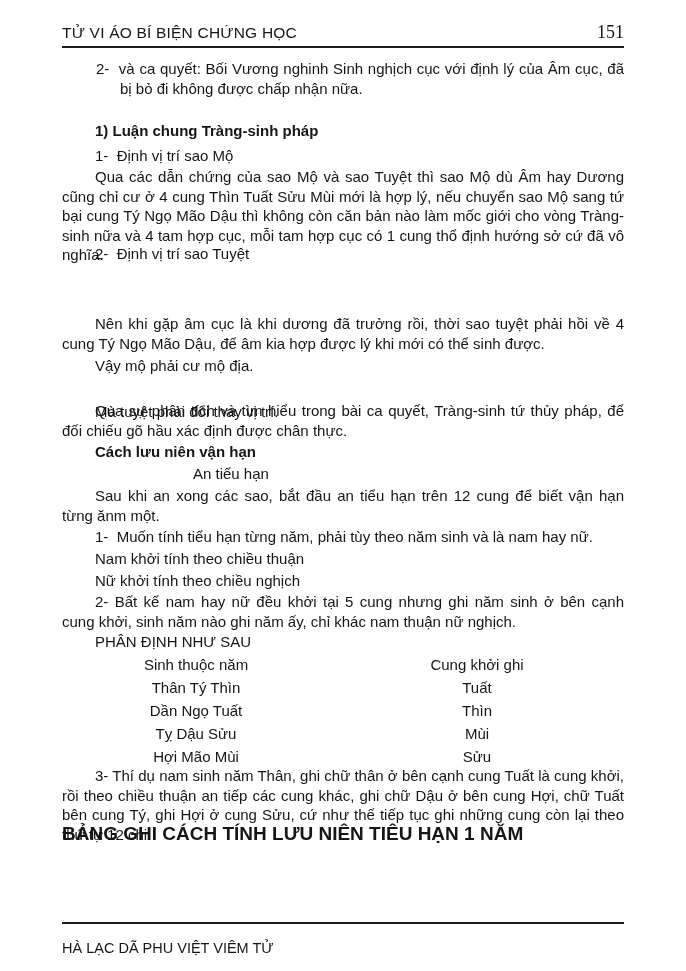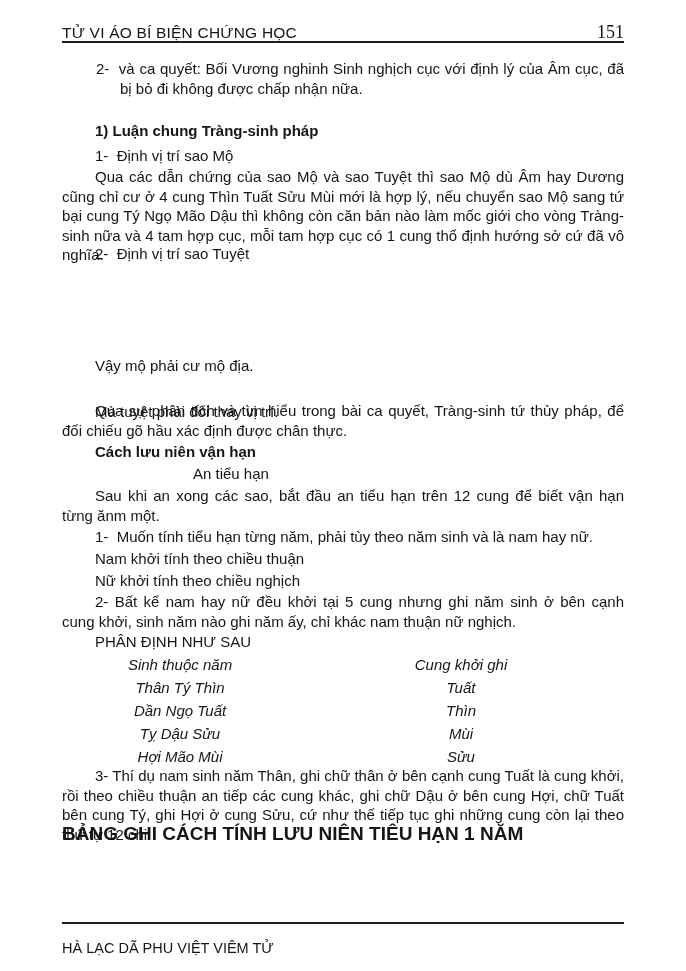--- a/index.html
+++ b/index.html
@@ -13,25 +13,25 @@
     overflow:hidden;
   }
   .blk{position:absolute;left:62px;width:562px;line-height:19.5px;}
   .just{text-align:justify;text-indent:33px;}
   .ind{text-indent:33px;}
   .hang{padding-left:58px;text-indent:-24px;text-align:justify;box-sizing:border-box;}
   .bold{font-weight:bold;}
   .hdr{
     position:absolute;left:62px;top:24px;width:562px;
     display:flex;justify-content:space-between;align-items:baseline;
-    border-bottom:2px solid #1c1c1c;
+    border-bottom:2px solid #1c1c1c;padding-bottom:5px;
   }
   .hdr-title{font-size:15.5px;letter-spacing:.2px;line-height:17px;}
   .hdr-page{font-family:"Liberation Serif",serif;font-size:18px;line-height:17px;}
-  .tbl{position:absolute;left:62px;width:562px;top:653px;font-style:italic;}
+  .tbl{position:absolute;left:78px;width:562px;top:653px;}
   .trow{display:flex;height:23px;line-height:23px;}
   .tc1{width:42%;text-align:center;}
   .tc2{width:58%;text-align:center;}
   .ftr{
     position:absolute;left:62px;top:922px;width:562px;
     border-top:2px solid #1c1c1c;padding-top:16px;
     font-size:14.5px;line-height:17px;
   }
 </style>
 </head>
@@ -48,20 +48,21 @@
 
   <div class="blk ind bold" style="top:121px;">1) Luận chung Tràng-sinh pháp</div>
 
   <div class="blk ind" style="top:146px;">1-&nbsp; Định vị trí sao Mộ</div>
 
   <div class="blk just" style="top:167px;">Qua các dẫn chứng của sao Mộ và sao Tuyệt thì sao Mộ dù Âm hay Dương cũng chỉ cư ở 4 cung Thìn Tuất Sửu Mùi mới là hợp lý, nếu chuyển sao Mộ sang tứ bại cung Tý Ngọ Mão Dậu thì không còn căn bản nào làm mốc giới cho vòng Tràng-sinh nữa và 4 tam hợp cục, mỗi tam hợp cục có 1 cung thổ định hướng sở cứ đã vô nghĩa.</div>
 
   <div class="blk ind" style="top:244px;">2-&nbsp; Định vị trí sao Tuyệt</div>
 
 
+  <div class="blk just" style="top:314px;">Nên khi gặp âm cục là khi dương đã trưởng rồi, thời sao tuyệt phải hồi về 4 cung Tý Ngọ Mão Dậu, để âm kia hợp được lý khi mới có thể sinh được.</div>
 
   <div class="blk ind" style="top:356px;">Vậy mộ phải cư mộ địa.</div>
 
   <div class="blk ind" style="top:402px;">Mà tuyệt phải đổi thay vị trí.</div>
 
   <div class="blk just" style="top:401px;">Qua sự phân tích và tìm hiểu trong bài ca quyết, Tràng-sinh tứ thủy pháp, để đối chiếu gõ hầu xác định được chân thực.</div>
 
   <div class="blk ind bold" style="top:442px;">Cách lưu niên vận hạn</div>
 
   <div class="blk" style="top:464px;text-indent:131px;">An tiểu hạn</div>

